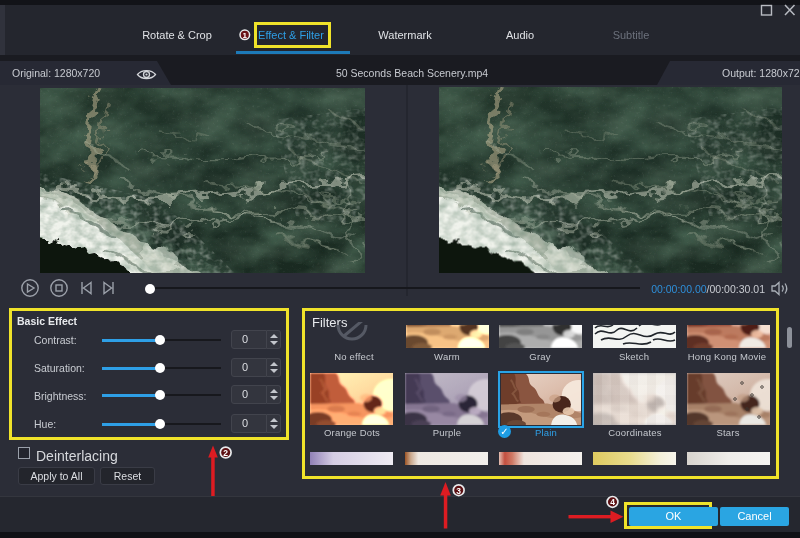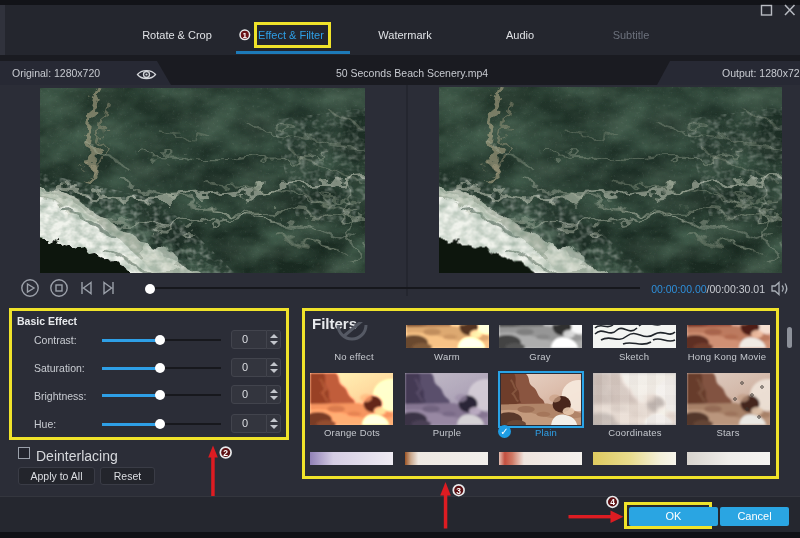--- a/index.html
+++ b/index.html
@@ -46,21 +46,21 @@
   .tri.up { top:3px; border-bottom:4px solid #c3c6cc; }
   .tri.dn { bottom:3px; border-top:4px solid #c3c6cc; }
 
   
   #cbox { left:18px; top:447px; width:12px; height:12px; border:1px solid #9aa0aa; background:#23252e; }
   #cblab { left:36px; top:448px; font-size:14px; color:#d6d8dc; }
   .gbtn { top:467px; height:18px; background:#23252c; border:1px solid #3a3c46; border-radius:3px; color:#dcdee2; font-size:10.5px; text-align:center; line-height:16px; }
 
   
   #fpanel { left:302px; top:308px; width:477px; height:171px; border:3px solid #f0e32a; }
-  #ftitle { left:312px; top:315px; font-size:15px; font-weight:bold; color:#e8eaed; }
+  #ftitle { left:312px; top:315px; font-size:13px; font-weight:normal; color:#e8eaed; }
   .thumb { width:83px; overflow:hidden; }
   .thumb svg { display:block; }
   .flab { font-size:9.5px; letter-spacing:0.2px; color:#c5c8ce; transform:translateX(-50%); white-space:nowrap; }
   #selbox { left:498px; top:371px; width:86px; height:57px; border:2px solid #29a3e6; }
   #chk { left:498px; top:425px; width:13px; height:13px; border-radius:50%; background:#1e9de4; color:#fff; font-size:10px; text-align:center; line-height:13px; }
   #scrollbar { left:787px; top:327px; width:5px; height:21px; border-radius:3px; background:#8d919a; }
 
   
   #botbar { left:0; top:496px; width:800px; height:36px; background:#25272f; border-top:1px solid #34363e; }
   #botedge { left:0; top:532px; width:800px; height:6px; background:#101116; }

